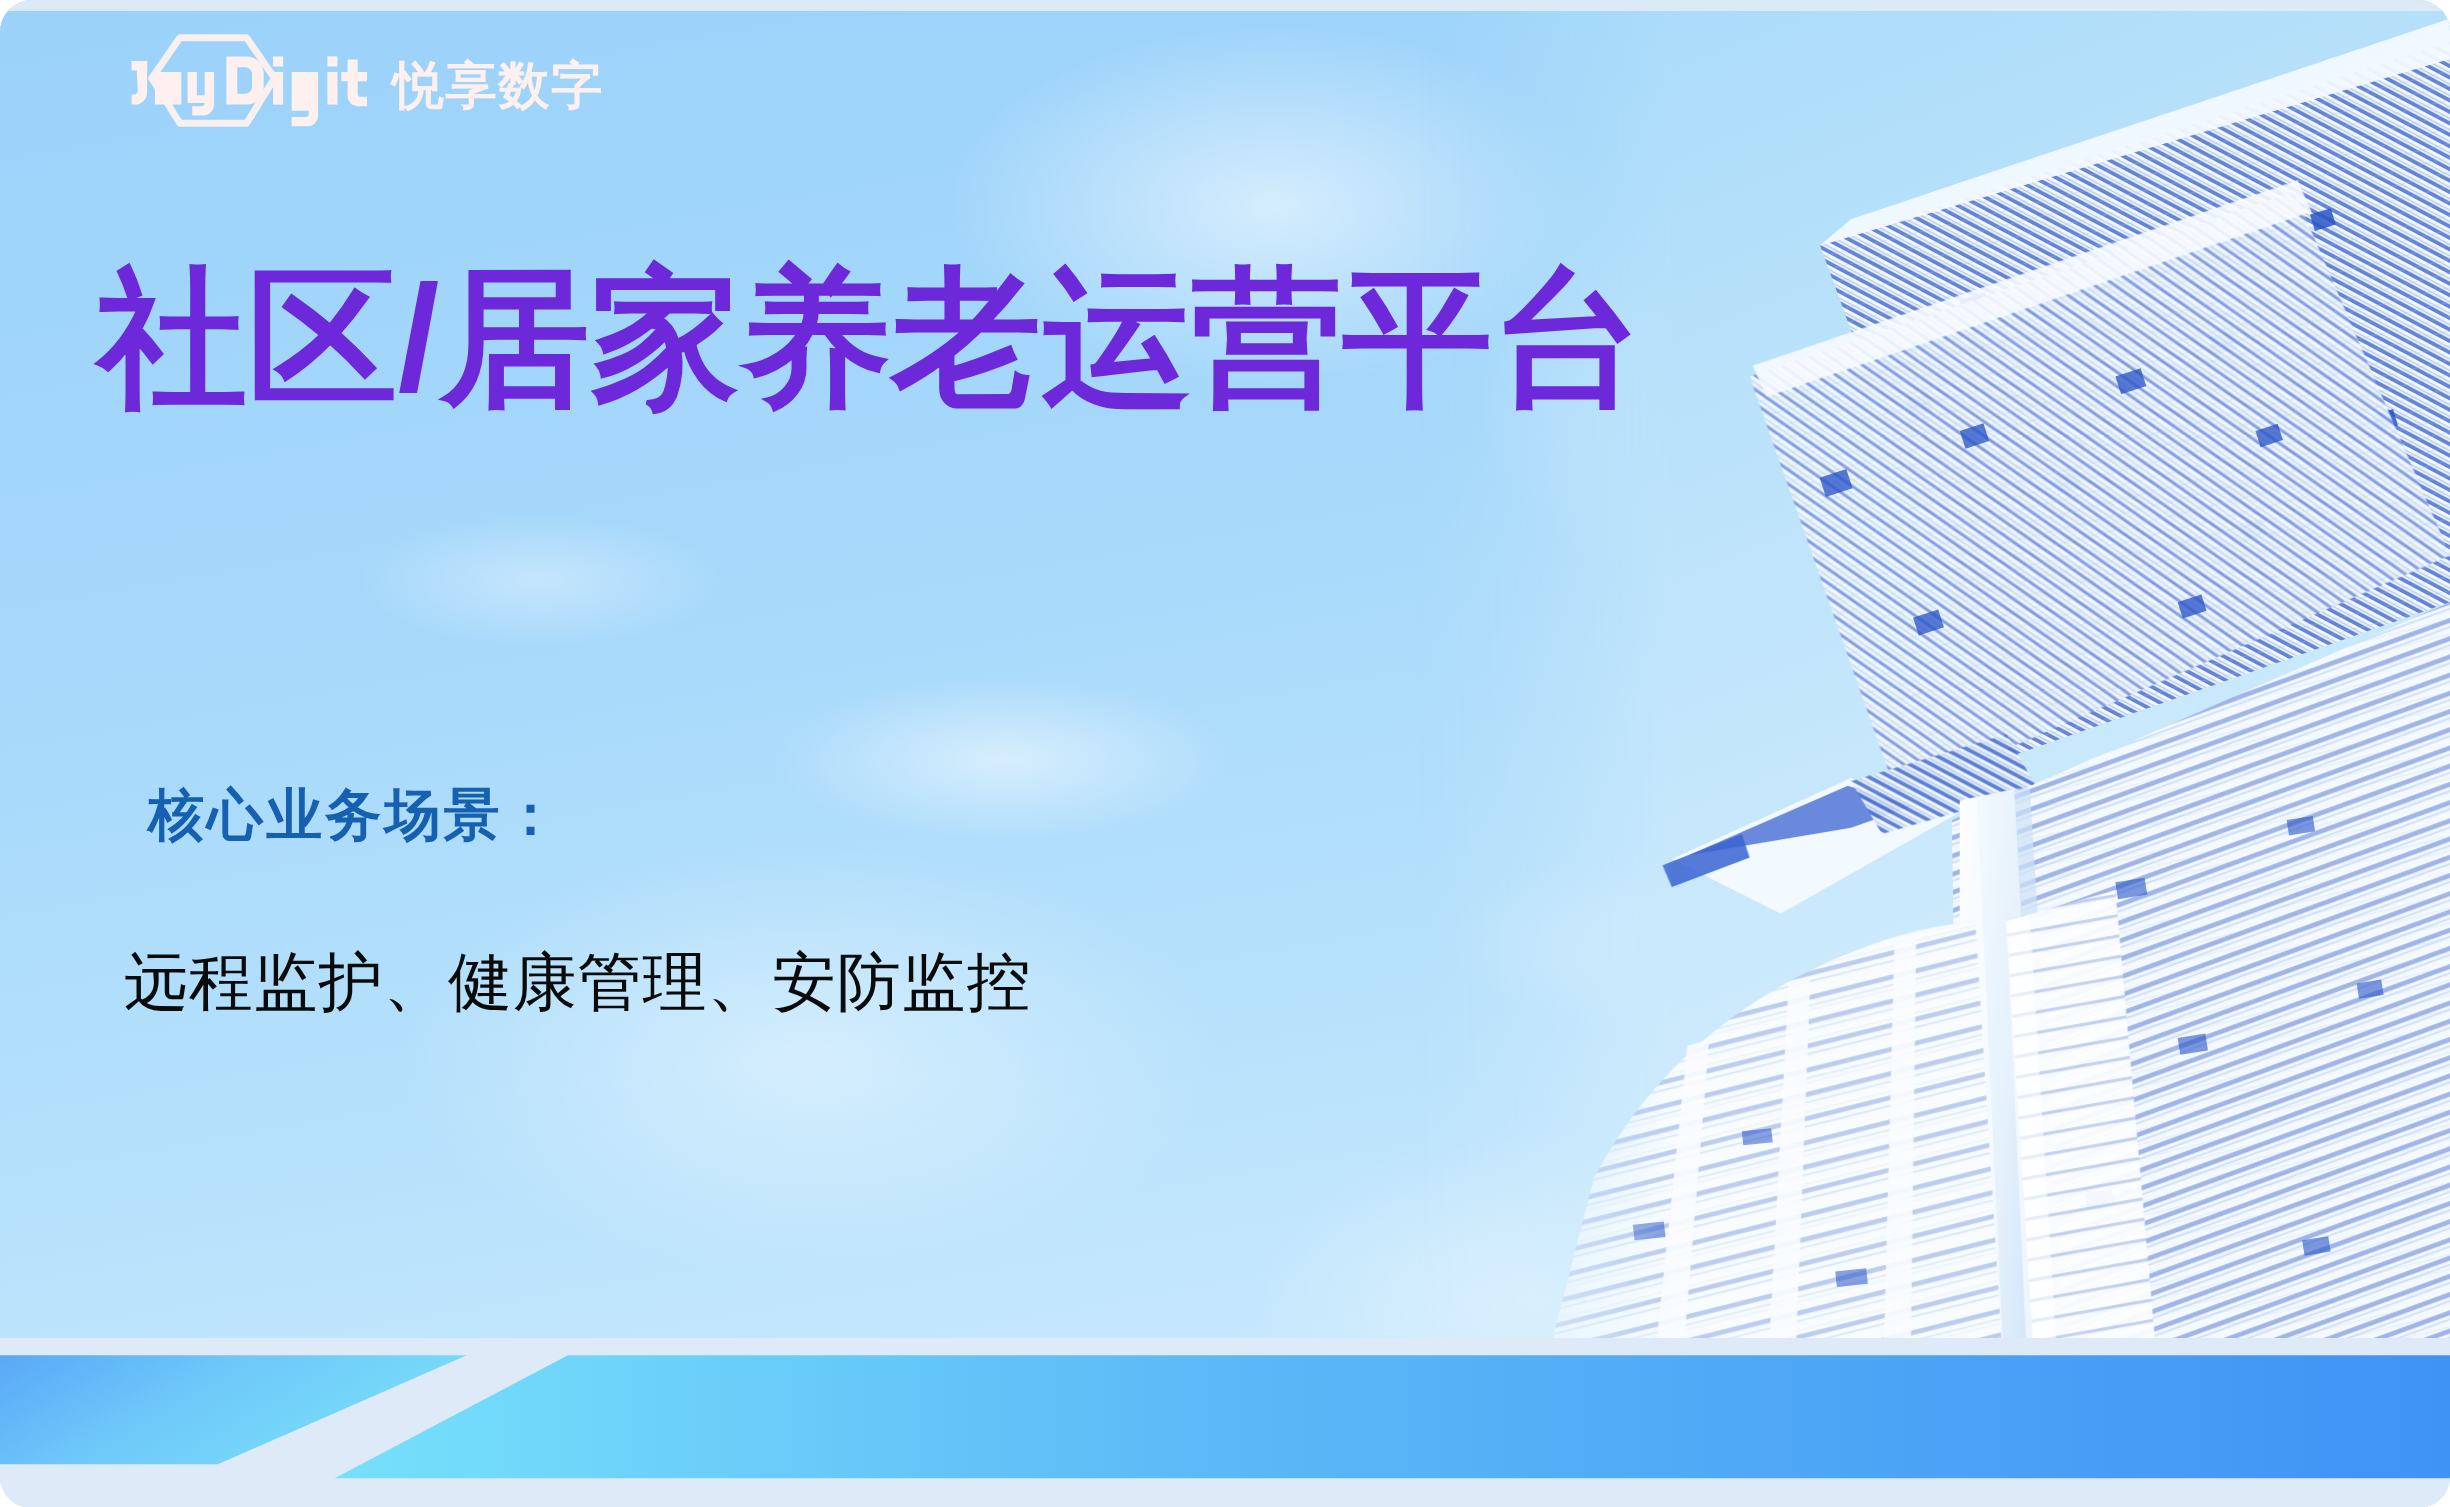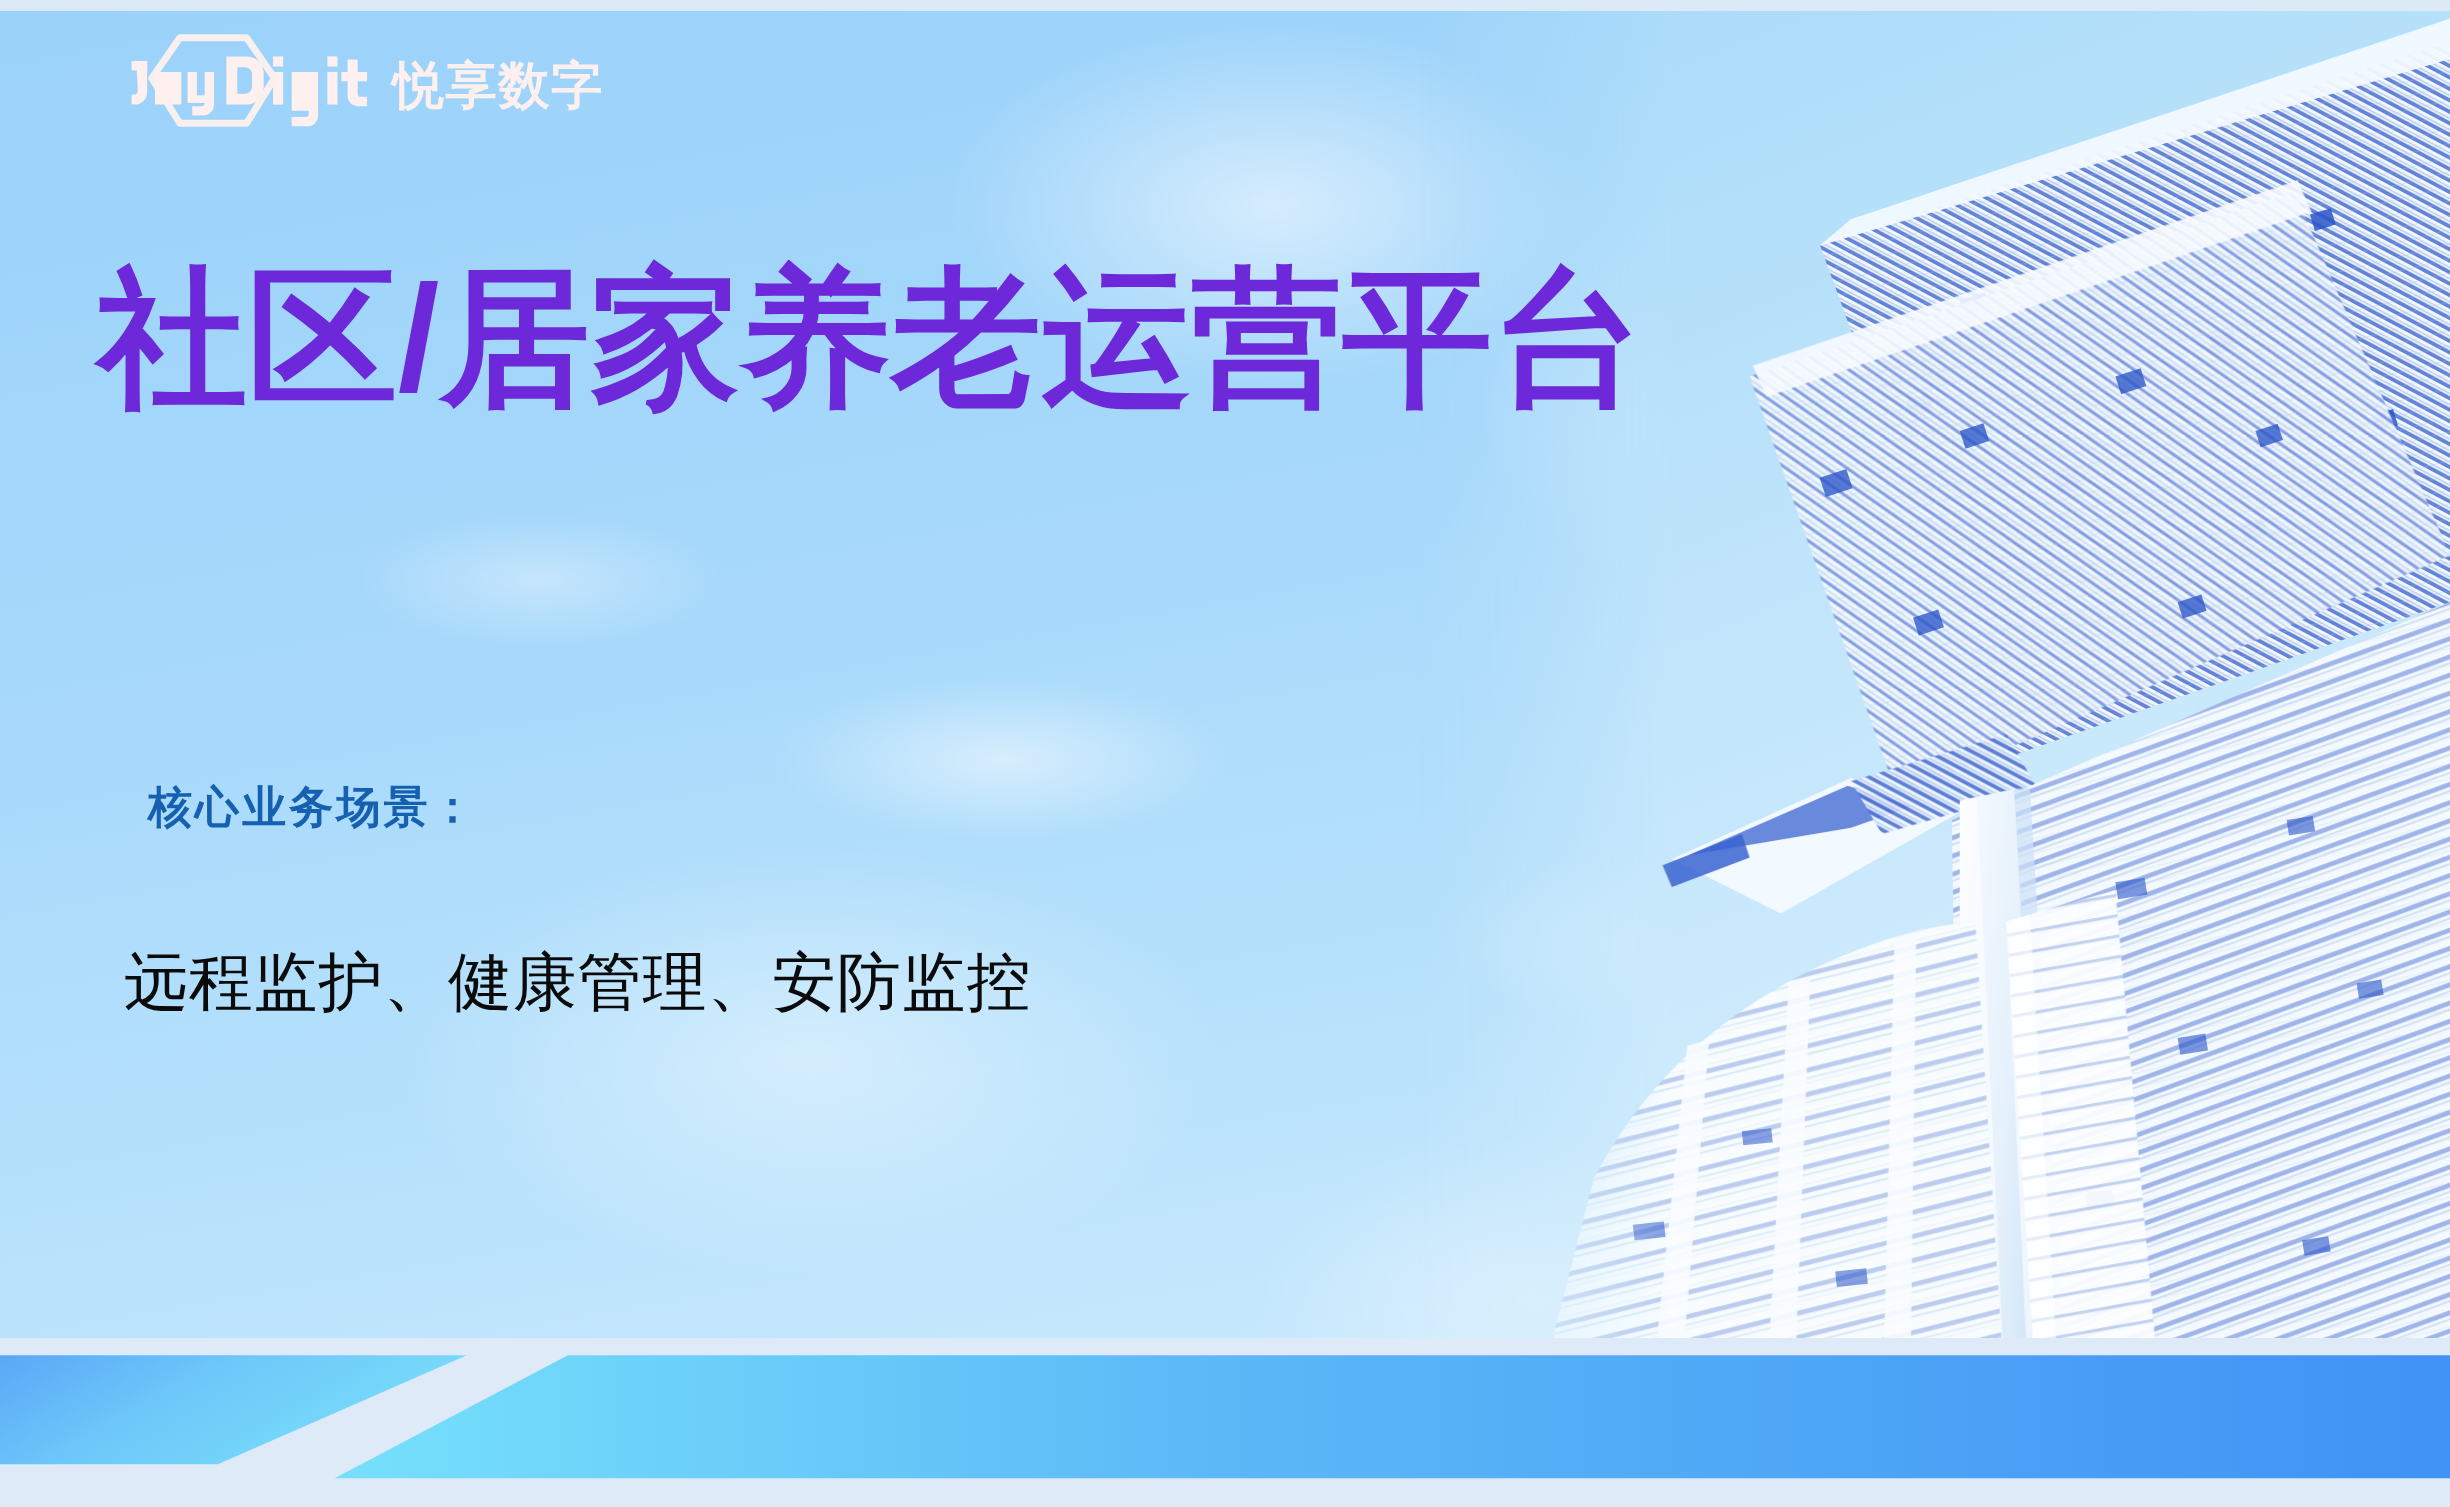--- a/index.html
+++ b/index.html
@@ -10,20 +10,21 @@
   body {
     font-family: "Liberation Sans", "DejaVu Sans", sans-serif;
   }
 
   .slide {
     position: relative;
     width: 2450px;
     height: 1508px;
     overflow: hidden;
     background: #9fd4fa;
+    border-radius: 32px;
   }
 
   
   .top-band {
     position: absolute;
     left: 0; top: 0;
     width: 100%;
     height: 11px;
     background: #dce9f7;
     z-index: 40;
@@ -92,21 +93,21 @@
     white-space: nowrap;
     font-family: Liberation Sans, sans-serif;
   }
 
   
   .subheading {
     position: absolute;
     left: 148px;
     top: 778px;
     z-index: 30;
-    font-size: 44px;
+    font-size: 56px;
     font-weight: 700;
     color: #1560b0;
     letter-spacing: 3.1px;
     white-space: nowrap;
     font-family: Liberation Mono, monospace;
   }
 
   
   .bodylines {
     position: absolute;

